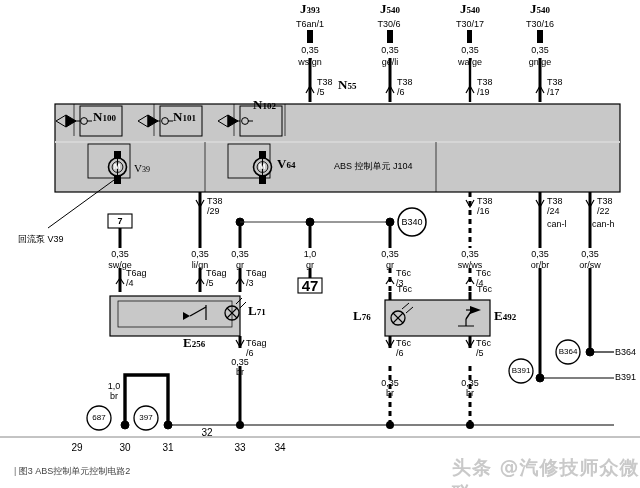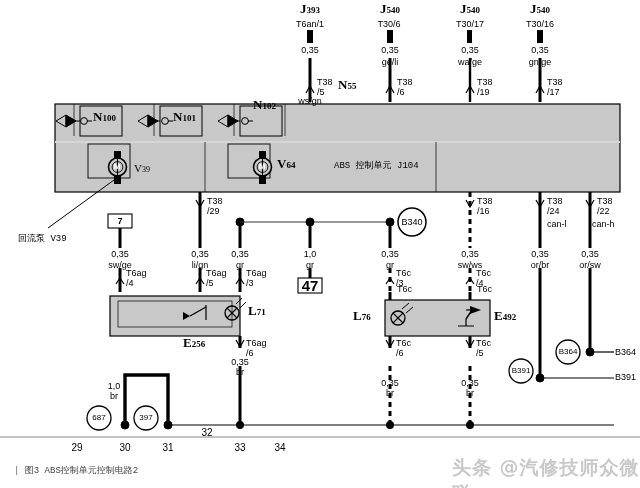--- a/index.html
+++ b/index.html
@@ -8,21 +8,21 @@
     font-family:"Liberation Sans", sans-serif;
     color:#000;
   }
   #stage{position:absolute;left:0;top:0;width:640px;height:488px;}
   svg{position:absolute;left:0;top:0;}
   .lbl{position:absolute;font-size:9px;line-height:10px;white-space:nowrap;}
   .lbl-c{transform:translateX(-50%);text-align:center;}
   .big{font-size:13px;font-weight:bold;font-family:"Liberation Serif",serif;}
   .sub{font-size:9px;font-weight:bold;font-family:"Liberation Serif",serif;}
   .mono-n{font-size:9px;}
-  .cjk{font-family:Liberation Mono, monospace;text-align:center;}
+  .cjk{font-family:Liberation Sans, sans-serif;text-align:center;}
   .scalenum{font-size:10px;}
   .caption{font-size:9px;color:#444;}
   .wm{
     position:absolute;font-size:19px;font-weight:bold;color:#c9c9c9;
     font-family:"DejaVu Sans",sans-serif;letter-spacing:1px;
   }
 </style>
 </head>
 <body>
 
@@ -233,21 +233,21 @@
     <g>
       <line x1="0" y1="437" x2="640" y2="437" stroke="#888" stroke-width="1"></line>
     </g>
   </svg>
 
   <div class="lbl lbl-c" style="left:310px;top:4px;">
     <span class="big">J</span><span class="sub">393</span>
   </div>
   <div class="lbl lbl-c mono-n" style="left:310px;top:19px;">T6an/1</div>
   <div class="lbl lbl-c mono-n" style="left:310px;top:45px;">0,35</div>
-  <div class="lbl lbl-c mono-n" style="left:310px;top:57px;margin-top:39px;">ws/gn</div>
+  <div class="lbl lbl-c mono-n" style="left:310px;top:57px;">ws/gn</div>
   <div class="lbl mono-n" style="left:317px;top:77px;">T38</div>
   <div class="lbl mono-n" style="left:317px;top:87px;">/5</div>
 
   <div class="lbl lbl-c" style="left:390px;top:4px;">
     <span class="big">J</span><span class="sub">540</span>
   </div>
   <div class="lbl lbl-c mono-n" style="left:389px;top:19px;">T30/6</div>
   <div class="lbl lbl-c mono-n" style="left:390px;top:45px;">0,35</div>
   <div class="lbl lbl-c mono-n" style="left:390px;top:57px;">ge/li</div>
   <div class="lbl mono-n" style="left:397px;top:77px;">T38</div>

